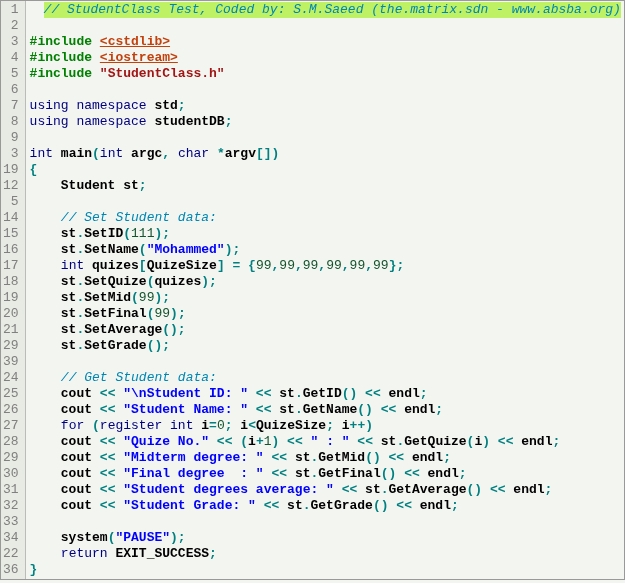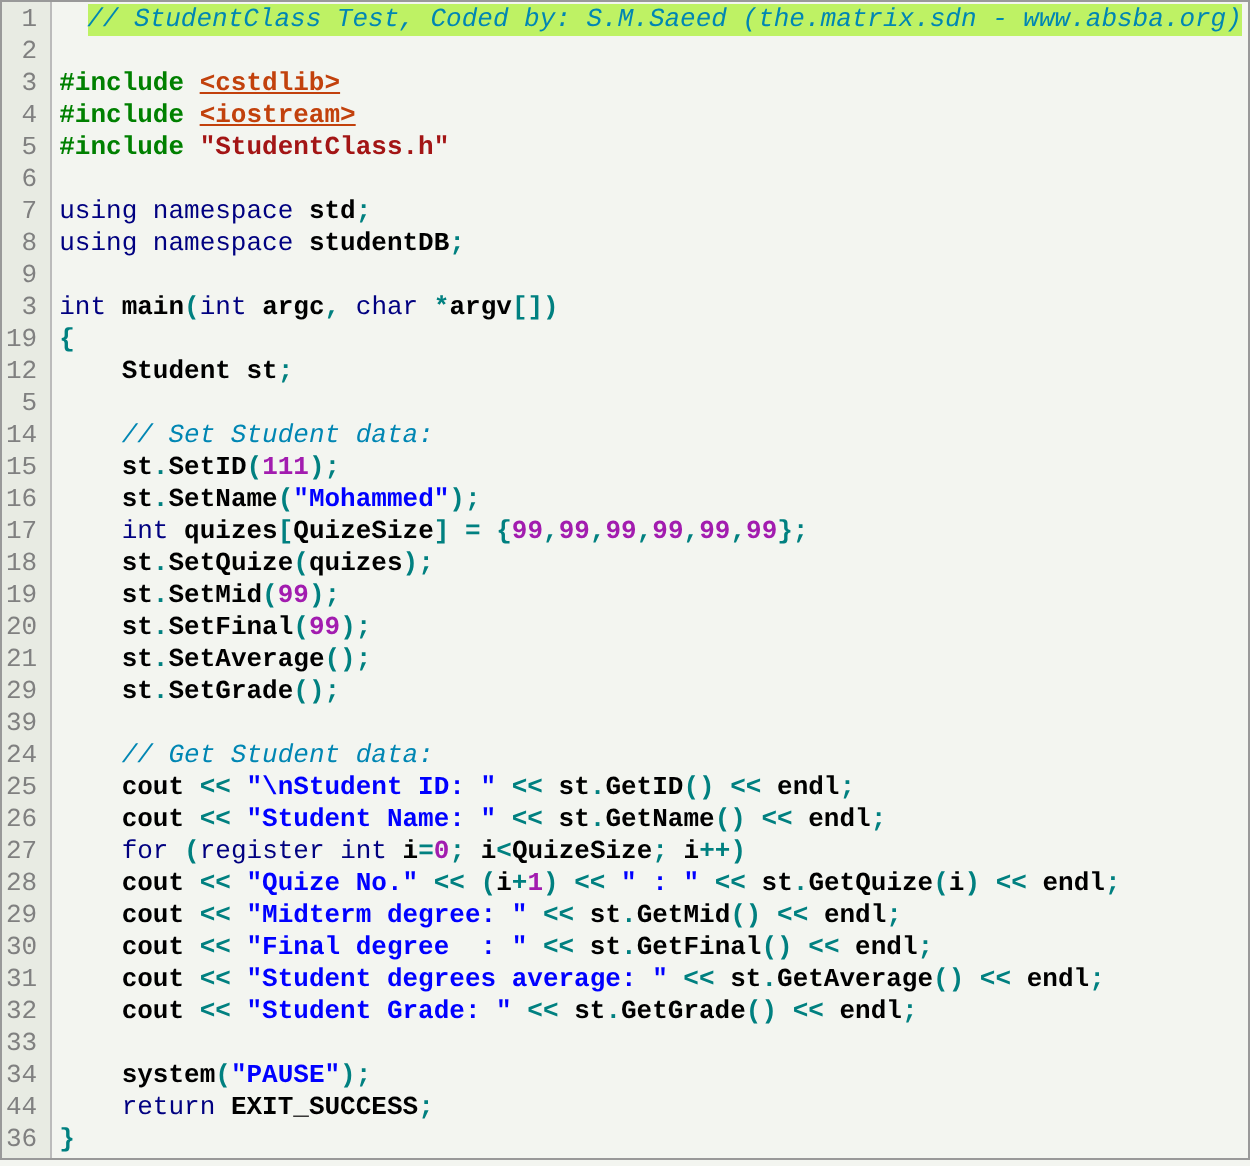--- a/index.html
+++ b/index.html
@@ -35,21 +35,21 @@
     font-style: normal;
     font-weight: bold;
   }
   .hl-line { background: #bef264; display: block; margin-left: 14px; }
   .comment   { color: #0086b3; font-style: italic; font-weight: normal; }
   .pp        { color: #008000; font-weight: bold; }
   .pp-str    { color: #c2410c; font-weight: bold; text-decoration: underline; }
   .pp-hdr    { color: #a31515; font-weight: bold; }
   .kw        { color: #000080; font-weight: normal; }
   .op        { color: #008080; font-weight: bold; }
-  .num       { color: #a21caf; font-weight: bold;}
+  .num       { color: #14532d; font-weight: normal;}
   .str       { color: #0000ff; font-weight: bold;}
   .ident     { color: #000000; font-weight: bold;}
   .row { display:block; height:16px; }
 </style>
 </head>
 <body>
 
 <div class="editor">
   <div class="gutter" id="gutter">
       <div class="row">1</div>
@@ -79,17 +79,17 @@
       <div class="row">25</div>
       <div class="row">26</div>
       <div class="row">27</div>
       <div class="row">28</div>
       <div class="row">29</div>
       <div class="row">30</div>
       <div class="row">31</div>
       <div class="row">32</div>
       <div class="row">33</div>
       <div class="row">34</div>
-      <div class="row">44</div>
+      <div class="row">22</div>
       <div class="row">36</div>
     </div>
   <div class="code" id="code"><span class="row hl-line"><span class="comment">// StudentClass Test, Coded by: S.M.Saeed (the.matrix.sdn - www.absba.org)</span></span><span class="row">&nbsp;</span><span class="row"><span class="pp">#include </span><span class="pp-str">&lt;cstdlib&gt;</span></span><span class="row"><span class="pp">#include </span><span class="pp-str">&lt;iostream&gt;</span></span><span class="row"><span class="pp">#include </span><span class="pp-hdr">"StudentClass.h"</span></span><span class="row">&nbsp;</span><span class="row"><span class="kw">using namespace </span><span class="ident">std</span><span class="op">;</span></span><span class="row"><span class="kw">using namespace </span><span class="ident">studentDB</span><span class="op">;</span></span><span class="row">&nbsp;</span><span class="row"><span class="kw">int </span><span class="ident">main</span><span class="op">(</span><span class="kw">int </span><span class="ident">argc</span><span class="op">, </span><span class="kw">char </span><span class="op">*</span><span class="ident">argv</span><span class="op">[])</span></span><span class="row"><span class="op">{</span></span><span class="row"><span class="ident">    Student st</span><span class="op">;</span></span><span class="row">&nbsp;</span><span class="row"><span class="ident">    </span><span class="comment">// Set Student data:</span></span><span class="row"><span class="ident">    st</span><span class="op">.</span><span class="ident">SetID</span><span class="op">(</span><span class="num">111</span><span class="op">);</span></span><span class="row"><span class="ident">    st</span><span class="op">.</span><span class="ident">SetName</span><span class="op">(</span><span class="str">"Mohammed"</span><span class="op">);</span></span><span class="row"><span class="ident">    </span><span class="kw">int </span><span class="ident">quizes</span><span class="op">[</span><span class="ident">QuizeSize</span><span class="op">] = {</span><span class="num">99</span><span class="op">,</span><span class="num">99</span><span class="op">,</span><span class="num">99</span><span class="op">,</span><span class="num">99</span><span class="op">,</span><span class="num">99</span><span class="op">,</span><span class="num">99</span><span class="op">};</span></span><span class="row"><span class="ident">    st</span><span class="op">.</span><span class="ident">SetQuize</span><span class="op">(</span><span class="ident">quizes</span><span class="op">);</span></span><span class="row"><span class="ident">    st</span><span class="op">.</span><span class="ident">SetMid</span><span class="op">(</span><span class="num">99</span><span class="op">);</span></span><span class="row"><span class="ident">    st</span><span class="op">.</span><span class="ident">SetFinal</span><span class="op">(</span><span class="num">99</span><span class="op">);</span></span><span class="row"><span class="ident">    st</span><span class="op">.</span><span class="ident">SetAverage</span><span class="op">();</span></span><span class="row"><span class="ident">    st</span><span class="op">.</span><span class="ident">SetGrade</span><span class="op">();</span></span><span class="row">&nbsp;</span><span class="row"><span class="ident">    </span><span class="comment">// Get Student data:</span></span><span class="row"><span class="ident">    cout </span><span class="op">&lt;&lt; </span><span class="str">"\nStudent ID: "</span><span class="op"> &lt;&lt; </span><span class="ident">st</span><span class="op">.</span><span class="ident">GetID</span><span class="op">() &lt;&lt; </span><span class="ident">endl</span><span class="op">;</span></span><span class="row"><span class="ident">    cout </span><span class="op">&lt;&lt; </span><span class="str">"Student Name: "</span><span class="op"> &lt;&lt; </span><span class="ident">st</span><span class="op">.</span><span class="ident">GetName</span><span class="op">() &lt;&lt; </span><span class="ident">endl</span><span class="op">;</span></span><span class="row"><span class="ident">    </span><span class="kw">for </span><span class="op">(</span><span class="kw">register int </span><span class="ident">i</span><span class="op">=</span><span class="num">0</span><span class="op">; </span><span class="ident">i</span><span class="op">&lt;</span><span class="ident">QuizeSize</span><span class="op">; </span><span class="ident">i</span><span class="op">++)</span></span><span class="row"><span class="ident">    cout </span><span class="op">&lt;&lt; </span><span class="str">"Quize No."</span><span class="op"> &lt;&lt; (</span><span class="ident">i</span><span class="op">+</span><span class="num">1</span><span class="op">) &lt;&lt; </span><span class="str">" : "</span><span class="op"> &lt;&lt; </span><span class="ident">st</span><span class="op">.</span><span class="ident">GetQuize</span><span class="op">(</span><span class="ident">i</span><span class="op">) &lt;&lt; </span><span class="ident">endl</span><span class="op">;</span></span><span class="row"><span class="ident">    cout </span><span class="op">&lt;&lt; </span><span class="str">"Midterm degree: "</span><span class="op"> &lt;&lt; </span><span class="ident">st</span><span class="op">.</span><span class="ident">GetMid</span><span class="op">() &lt;&lt; </span><span class="ident">endl</span><span class="op">;</span></span><span class="row"><span class="ident">    cout </span><span class="op">&lt;&lt; </span><span class="str">"Final degree  : "</span><span class="op"> &lt;&lt; </span><span class="ident">st</span><span class="op">.</span><span class="ident">GetFinal</span><span class="op">() &lt;&lt; </span><span class="ident">endl</span><span class="op">;</span></span><span class="row"><span class="ident">    cout </span><span class="op">&lt;&lt; </span><span class="str">"Student degrees average: "</span><span class="op"> &lt;&lt; </span><span class="ident">st</span><span class="op">.</span><span class="ident">GetAverage</span><span class="op">() &lt;&lt; </span><span class="ident">endl</span><span class="op">;</span></span><span class="row"><span class="ident">    cout </span><span class="op">&lt;&lt; </span><span class="str">"Student Grade: "</span><span class="op"> &lt;&lt; </span><span class="ident">st</span><span class="op">.</span><span class="ident">GetGrade</span><span class="op">() &lt;&lt; </span><span class="ident">endl</span><span class="op">;</span></span><span class="row">&nbsp;</span><span class="row"><span class="ident">    system</span><span class="op">(</span><span class="str">"PAUSE"</span><span class="op">);</span></span><span class="row"><span class="ident">    </span><span class="kw">return </span><span class="ident">EXIT_SUCCESS</span><span class="op">;</span></span><span class="row"><span class="op">}</span></span></div>
 </div>
 
 </body></html>

